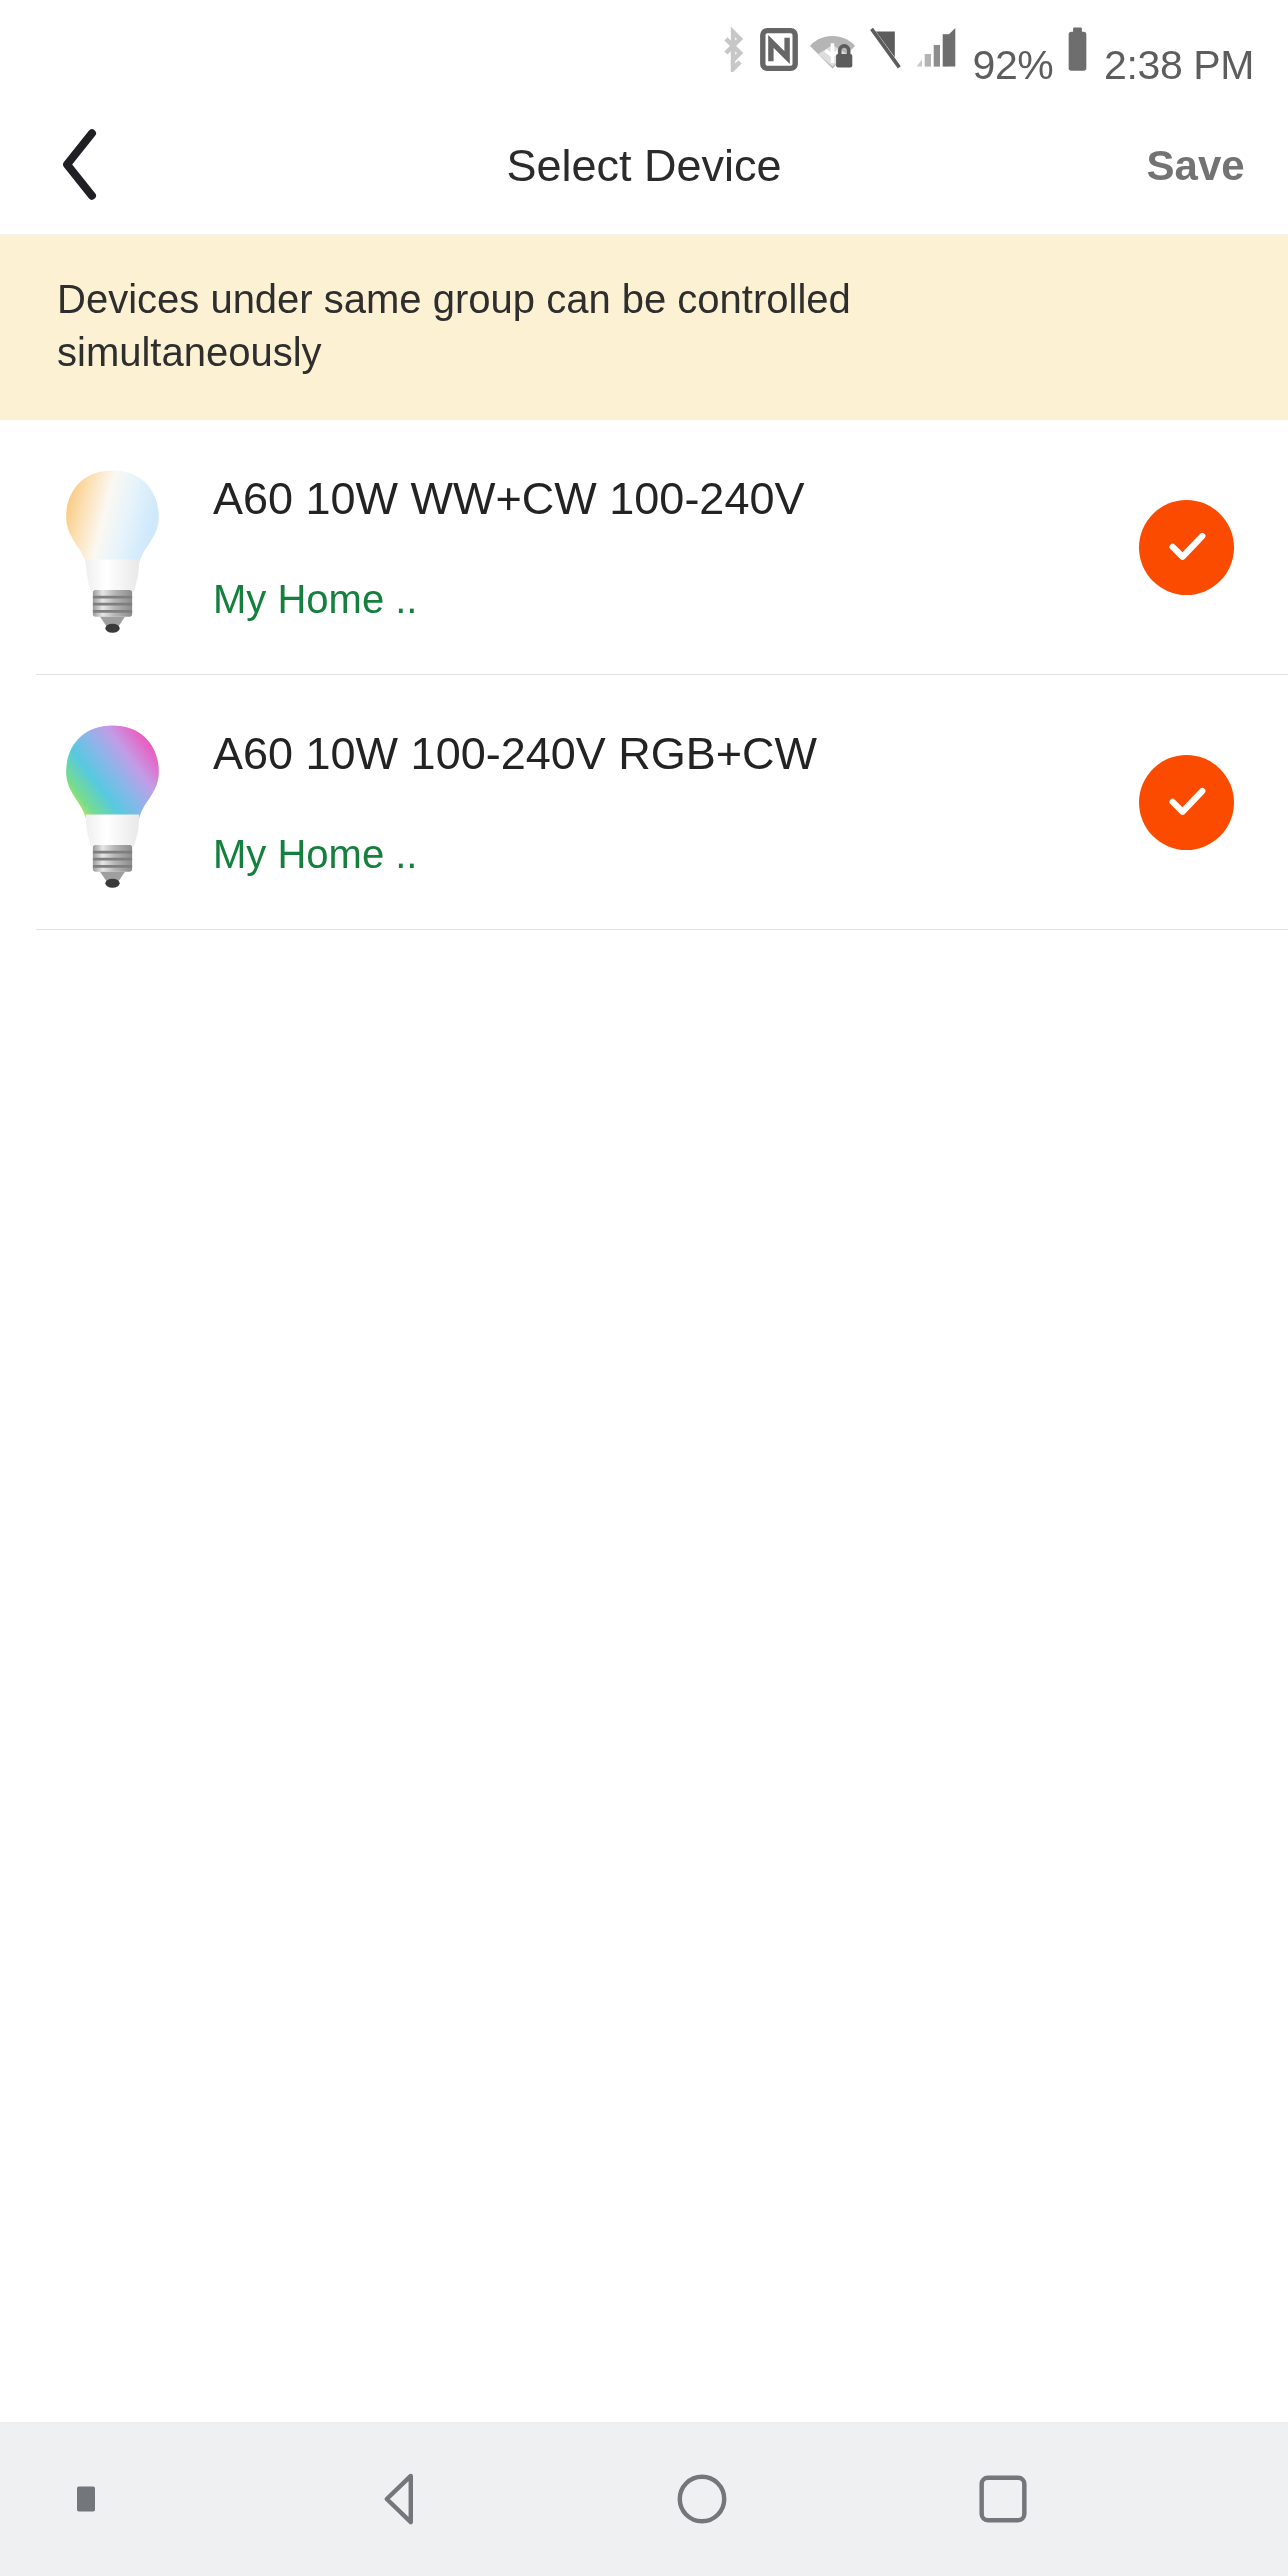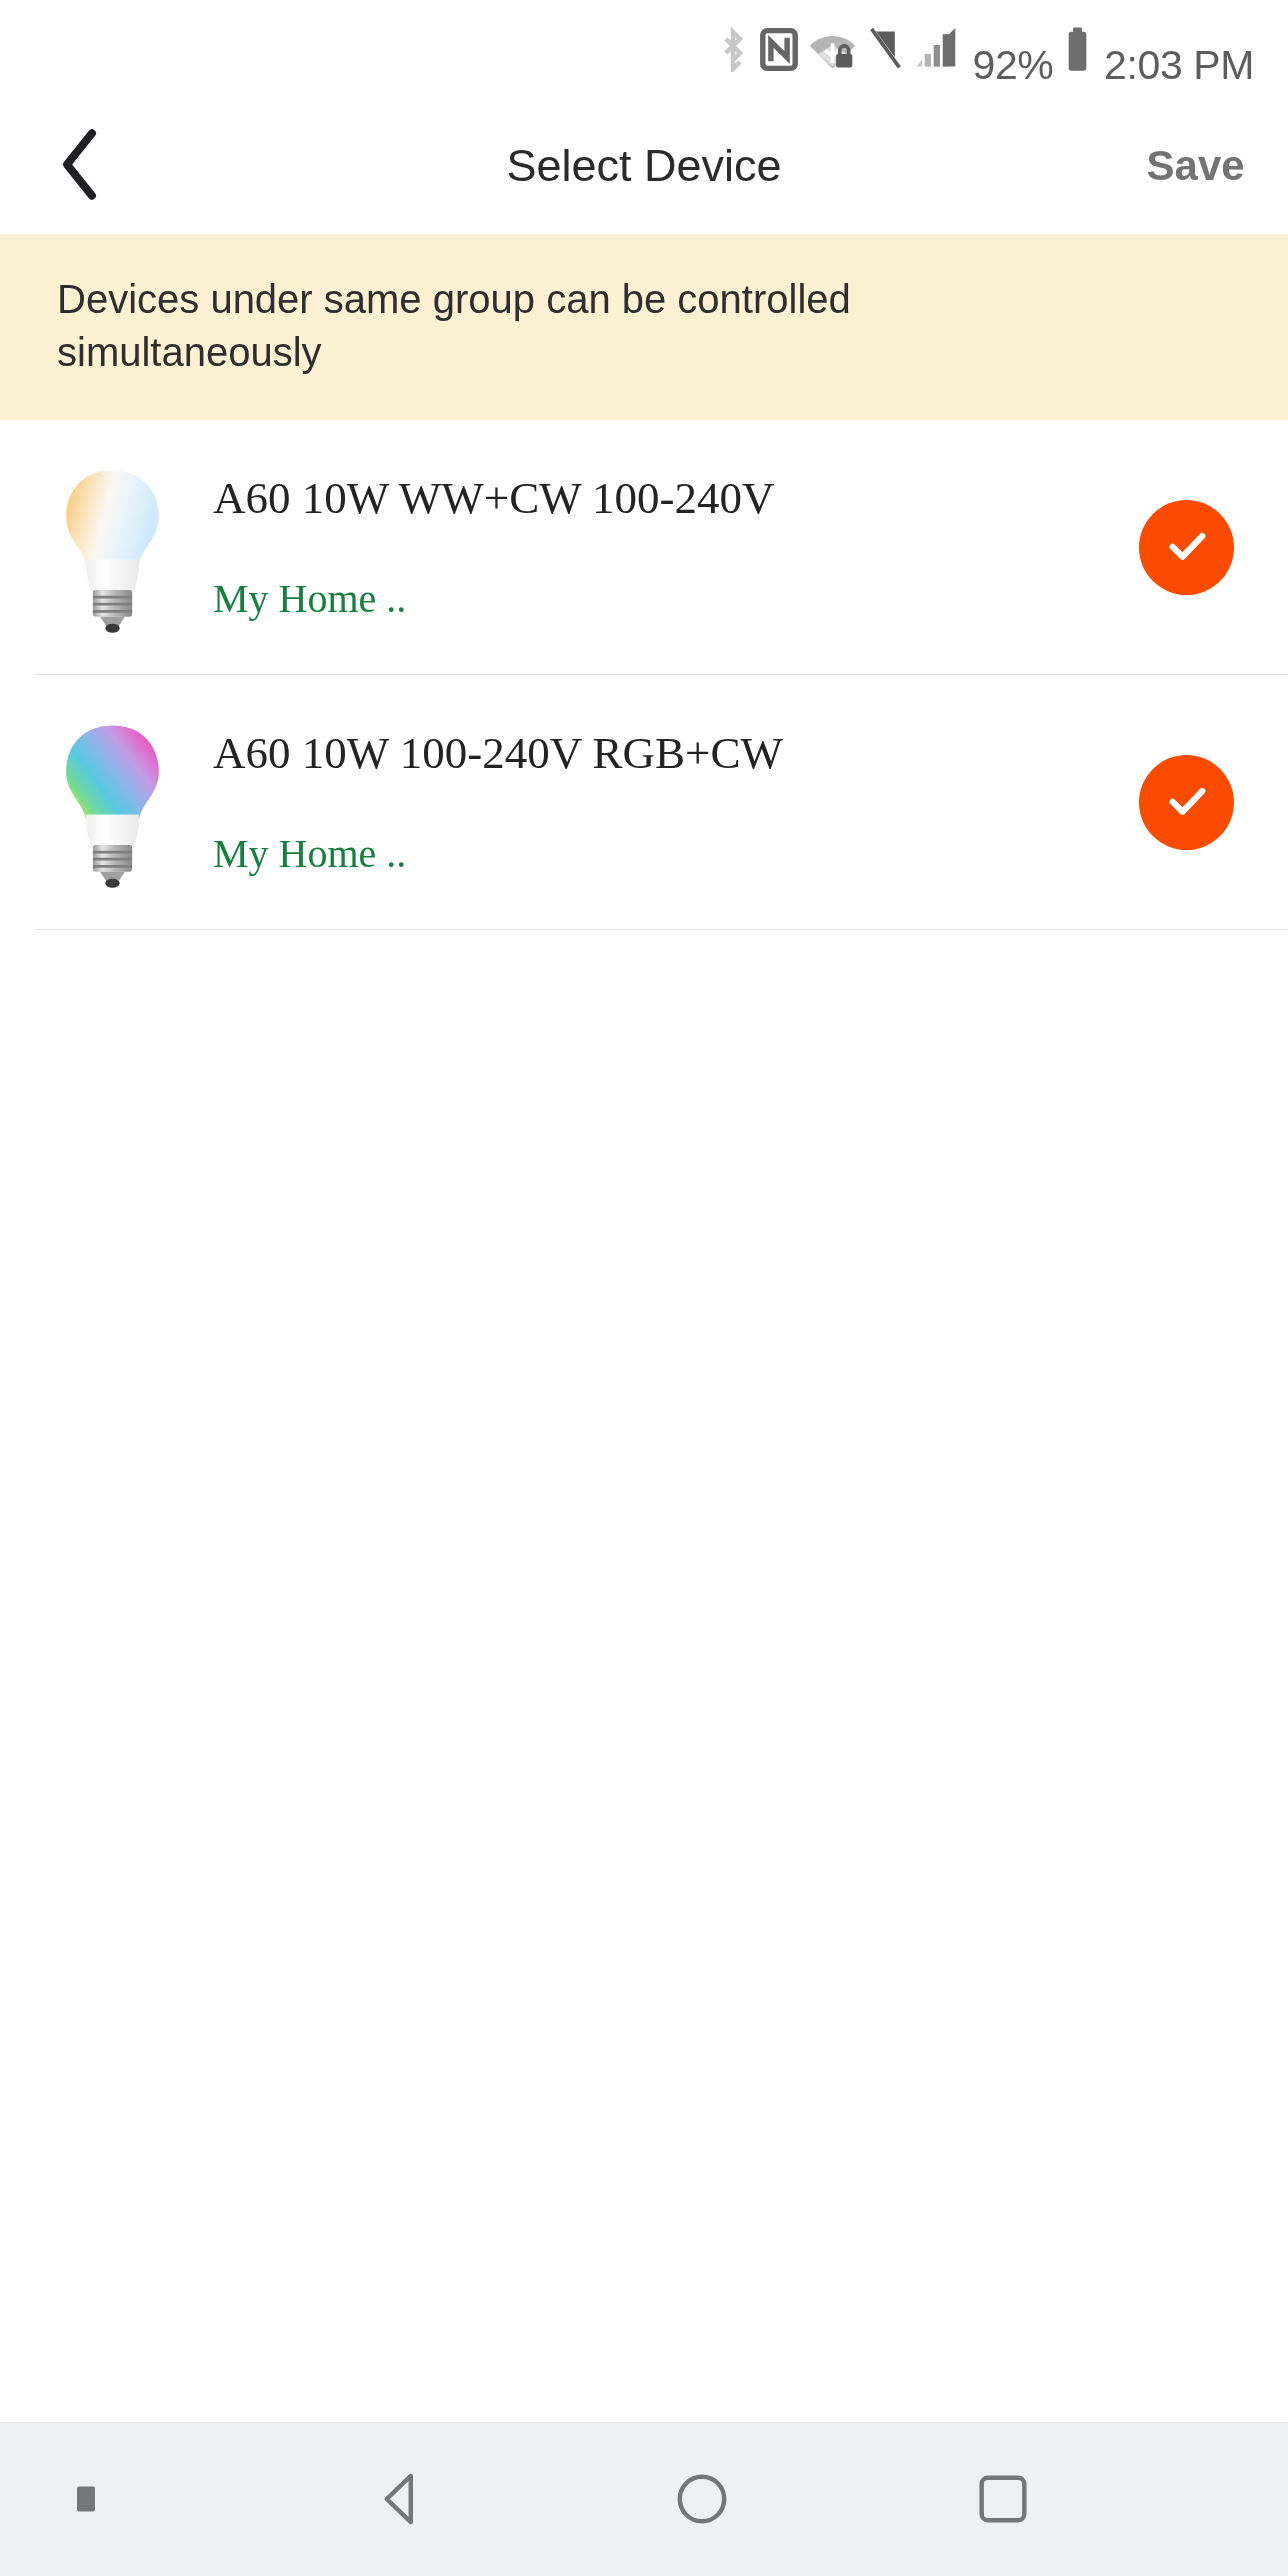--- a/index.html
+++ b/index.html
@@ -148,21 +148,20 @@
   }
   .bulb-wrap svg { display: block; }
   .device-meta {
     flex: 1 1 auto;
     min-width: 0;
     padding-left: 25px;
     display: flex;
     flex-direction: column;
     justify-content: flex-start;
     gap: 19.7px;
-    font-family: Liberation Serif, serif;
   }
   .device-name {
     font-size: 45px;
     color: #232323;
     line-height: 1.05;
     white-space: nowrap;
   }
   .device-location {
     font-size: 40px;
     color: #15803d;
@@ -271,21 +270,21 @@
 
       <span class="status-text battery-pct">92%</span>
 
       <span>
         <svg width="23" height="47" viewBox="0 0 26 52">
           <rect x="8" y="1" width="10" height="6" rx="1.5" fill="#6e6e6e"></rect>
           <rect x="3" y="6" width="20" height="44" rx="3" fill="#6e6e6e"></rect>
         </svg>
       </span>
 
-      <span class="status-text clock">2:03 PM</span>
+      <span class="status-text clock">2:38 PM</span>
     </div>
   </div>
 
   <div class="app-header">
     <div class="back-btn">
       <span>
         <svg width="47" height="73" viewBox="0 0 52 82">
           <path d="M40 6 L12 41 L40 76" fill="none" stroke="#1f1f24" stroke-width="9" stroke-linecap="round" stroke-linejoin="round"></path>
         </svg>
       </span>

